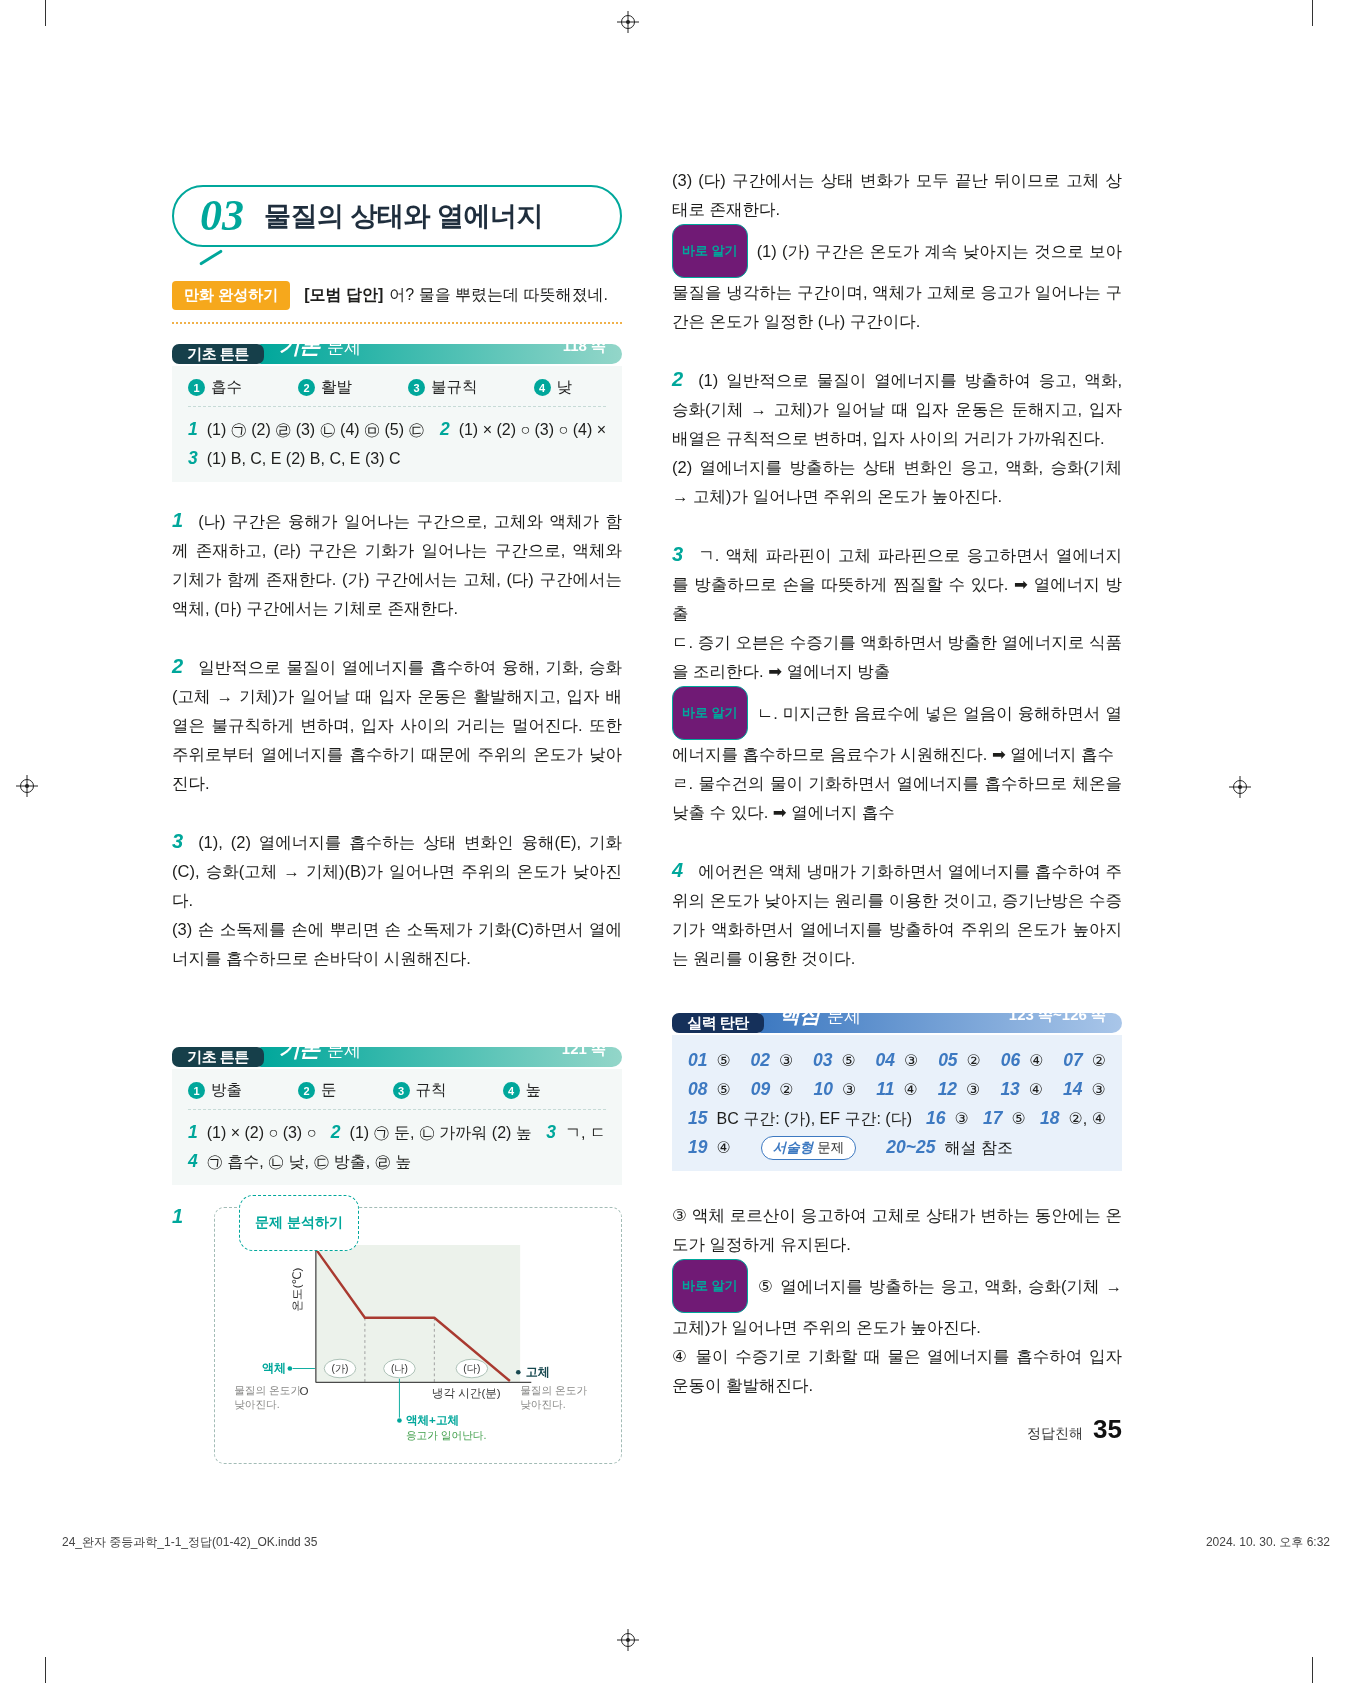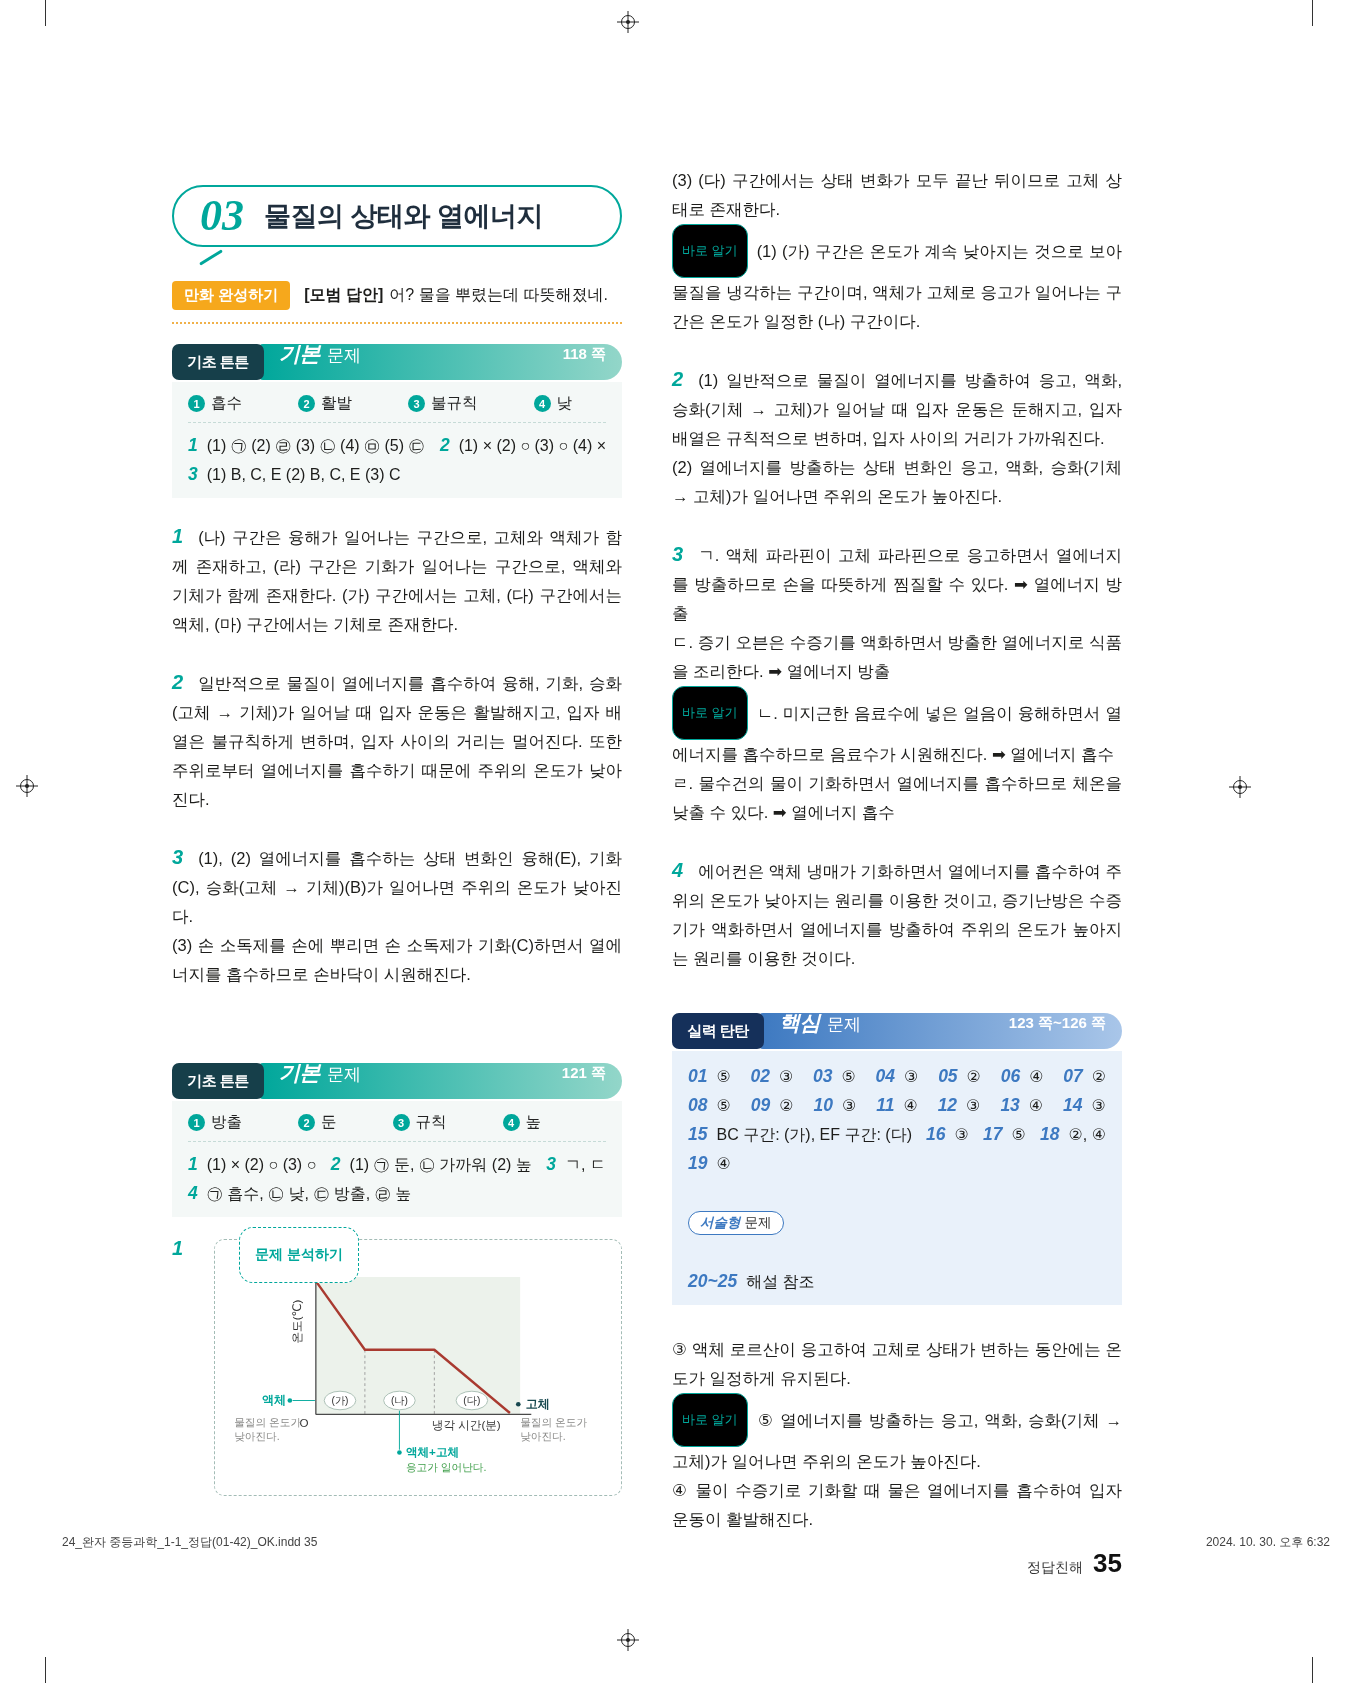--- a/index.html
+++ b/index.html
@@ -31,21 +31,21 @@
 
   
   .manhwa{display:flex; align-items:center; gap:14px; padding-bottom:12px;
     border-bottom:2px dotted #f0b14a; margin-bottom:20px;}
   .manhwa-badge{background:var(--orange); color:#fff; font-weight:bold; font-size:15px;
     padding:5px 12px; border-radius:4px; white-space:nowrap;}
   .manhwa-text{font-size:16px; color:var(--body-text);}
   .manhwa-text b{margin-right:6px;}
 
   
-  .sec-header{display:flex; align-items:stretch; height:36px; margin-bottom:2px;}
+  .sec-header{display:flex; align-items:stretch; height:20px; margin-bottom:2px;}
   .sec-badge{width:92px; display:flex; align-items:center; justify-content:center; color:#fff;
     font-weight:bold; font-size:15px; border-radius:7px; z-index:1; letter-spacing:-0.5px;}
   .teal .sec-badge{background:var(--teal-dark);}
   .blue .sec-badge{background:var(--blue-dark);}
   .sec-bar{flex:1; margin-left:-5px; border-radius:4px 18px 18px 4px; display:flex; align-items:center;
     padding:0 16px 16px 20px; color:#fff;}
   .teal .sec-bar{background:linear-gradient(90deg, var(--teal), var(--teal-grad-end));}
   .blue .sec-bar{background:linear-gradient(90deg, var(--blue), var(--blue-grad-end));}
   .sec-title{display:flex; align-items:baseline; gap:7px;}
   .sec-title b{font-size:21px; font-style:italic; letter-spacing:-0.5px;}
@@ -58,40 +58,40 @@
   .blue-box{background:var(--blue-box-bg);}
   .kw-row{display:flex; gap:56px; align-items:center; padding-bottom:8px; margin-bottom:8px;
     border-bottom:1px dashed #c6dbd7;}
   .kw-item{display:inline-flex; align-items:center;}
   .kw-circle{width:17px; height:17px; border-radius:50%; background:var(--teal); color:#fff;
     font-size:11px; font-weight:bold; display:inline-flex; align-items:center; justify-content:center;
     margin-right:6px; flex:none;}
   .kw-label{font-size:15.5px; color:#222;}
   .ans-row{display:flex; line-height:29px; font-size:16px; color:var(--body-text); align-items:baseline;}
   .ans-row.spread{justify-content:space-between;}
-  .ans-row.gap-row{gap:30px;flex-direction:column;}
+  .ans-row.gap-row{gap:30px;}
   .ans-item{white-space:nowrap;}
   .ans-num{font-weight:bold; font-style:italic; font-size:17.5px; margin-right:9px;}
   .teal-box .ans-num{color:var(--teal);}
   .blue-box .ans-num{color:var(--blue);}
   .subj-pill{display:inline-block; border:1.5px solid var(--blue); border-radius:13px; background:#fff;
     padding:0 11px; font-size:13.5px; line-height:22px; vertical-align:1px;}
   .subj-strong{color:var(--blue); font-weight:bold; font-style:italic; margin-right:4px;}
   .subj-light{color:#333;}
 
   
   .exp-list{margin-top:24px;}
   .exp{margin-bottom:29px;}
   .exp:last-child{margin-bottom:0;}
   .exp-p{font-size:16.5px; line-height:29px; color:var(--body-text); text-align:justify; word-break:break-all;}
   .exp-num{font-weight:bold; font-style:italic; font-size:20px; margin-right:15px;}
   .teal-num{color:var(--teal);}
   .blue-num{color:var(--blue);}
-  .baro-badge{display:inline-block; border:1.3px solid var(--teal); color:var(--teal); background:#000000;
-    border-radius:12px; padding:16px 9px; font-size:13px; line-height:20px; font-weight:normal;
+  .baro-badge{display:inline-block; border:1.3px solid var(--teal); color:var(--teal); background:#701a75;
+    border-radius:12px; padding:16px 9px; font-size:13px; line-height:20px; font-weight:bold;
     margin-right:9px; vertical-align:2px; white-space:nowrap;}
 
   .mt-lg{margin-top:74px;}
   .mt-md{margin-top:40px;}
 
   
   .analysis-row{position:relative; margin-top:22px; padding-left:42px;}
   .analysis-row > .exp-num{position:absolute; left:0; top:-2px;}
   .analysis-box{position:relative; border:1.6px dashed #a3bcb6; border-radius:10px; padding:24px 8px 10px;}
   .analysis-badge{position:absolute; top:-13px; left:24px; background:#fff; border:1.5px dashed var(--teal);

